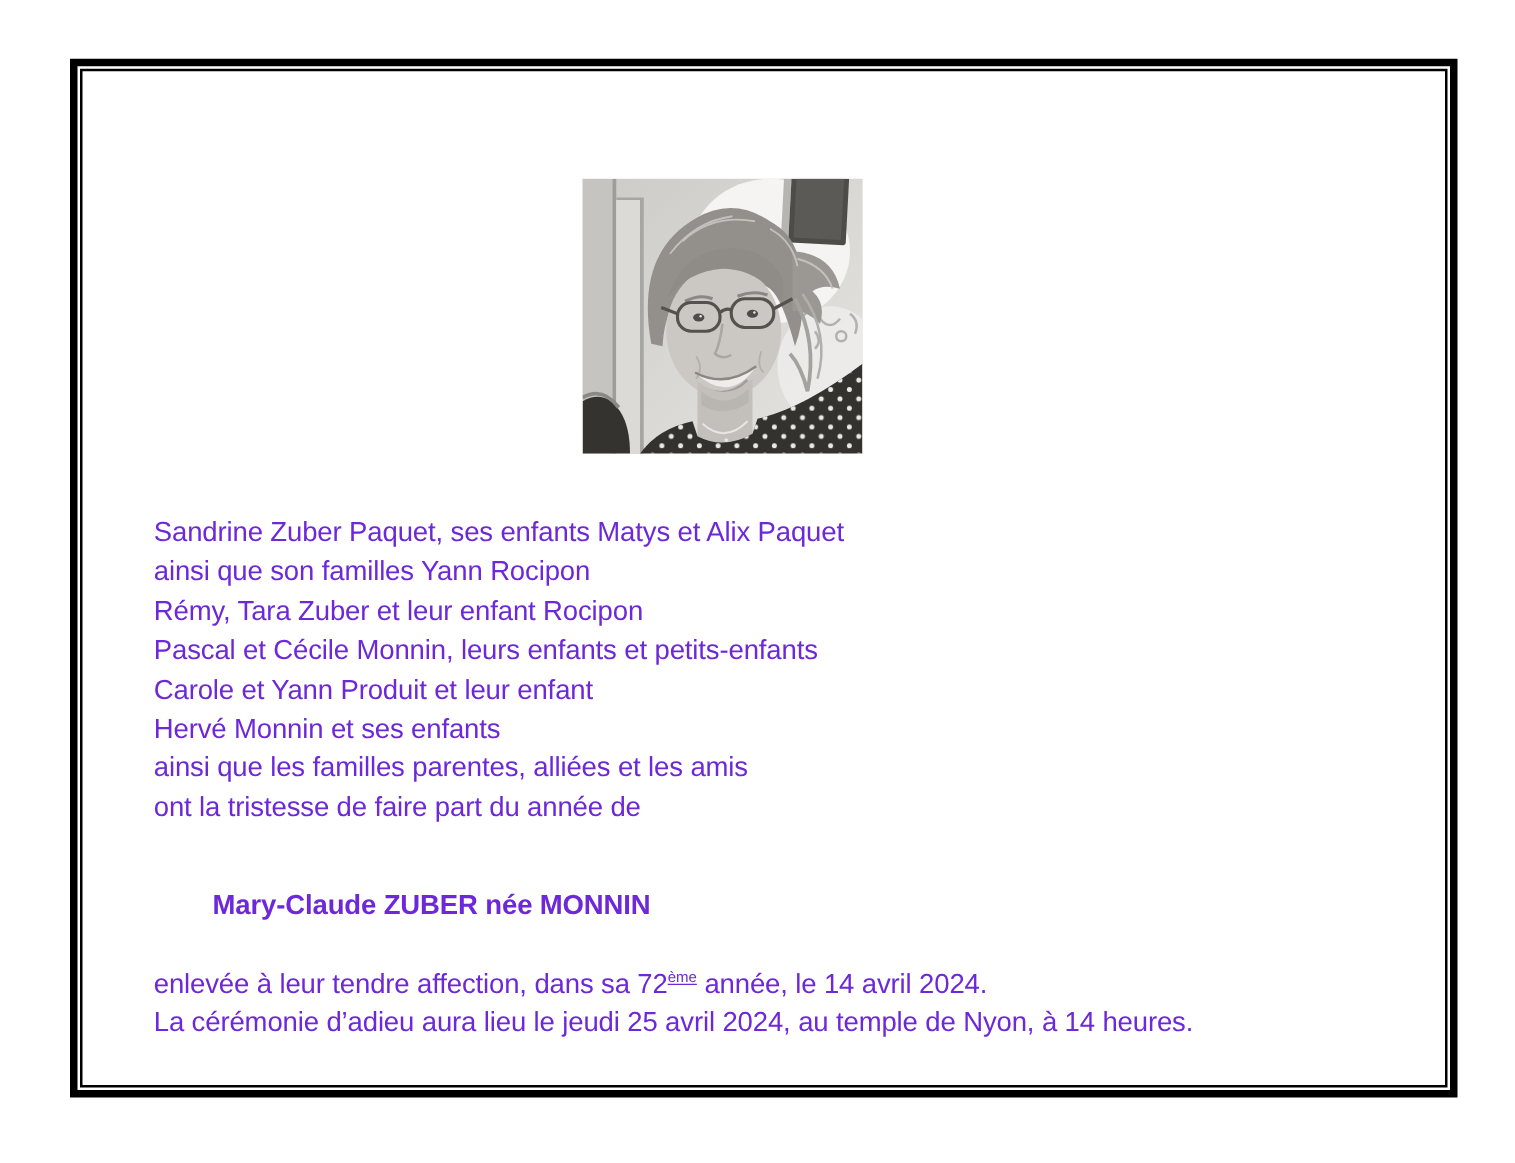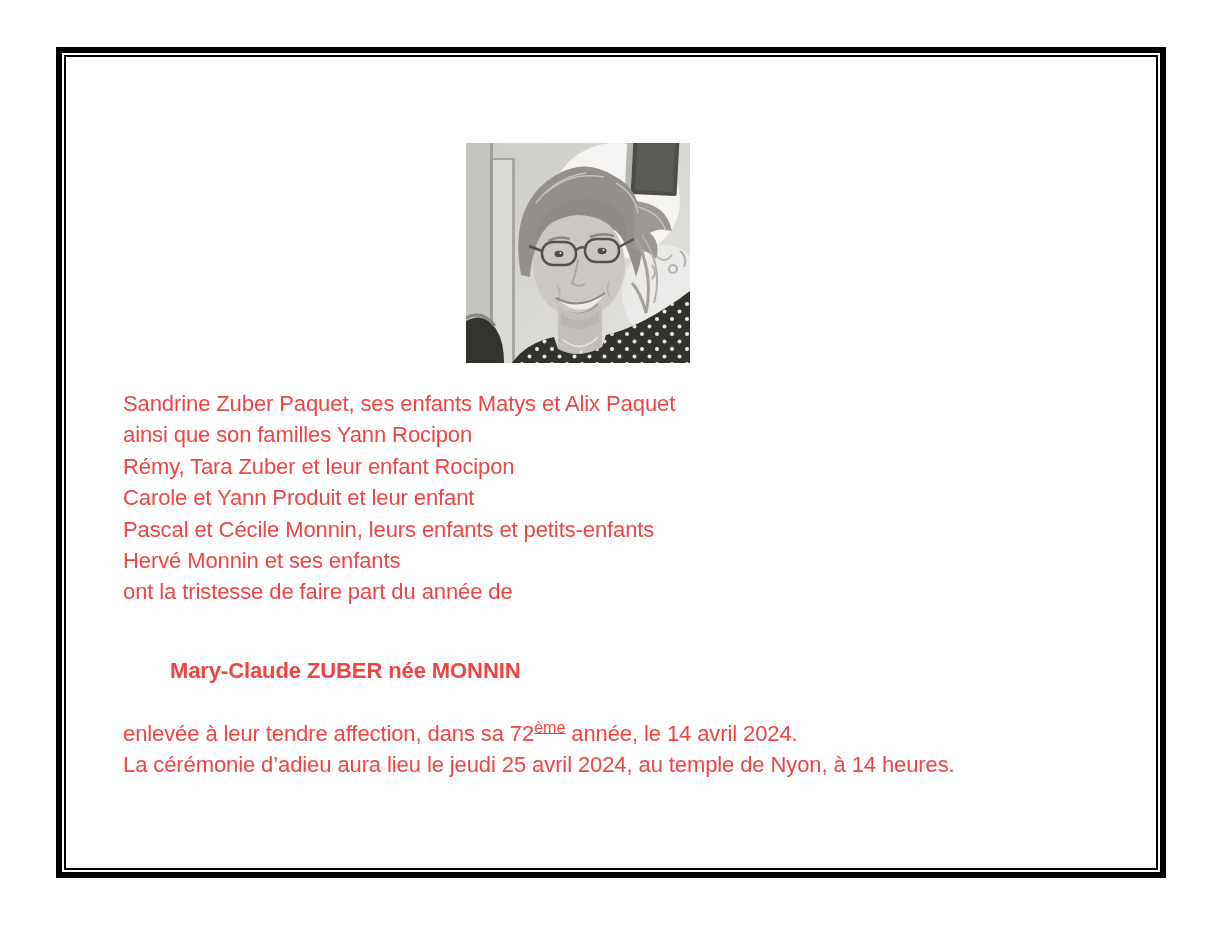--- a/index.html
+++ b/index.html
@@ -33,37 +33,37 @@
     position: absolute;
     left: 466px; top: 143px;
     width: 224px; height: 220px;
     overflow: hidden;
     background: #d8d6d3;
   }
   .photo svg { display: block; width: 100%; height: 100%; }
   
   .text-block {
     position: absolute;
-    left: 123px; top: 388px;
+    left: 123px; top: 410px;
     width: 1000px;
-    color: #ef4444;
+    color: #6d28d9;
     font-size: 22px;
     line-height: 31.4px;
     letter-spacing: -0.1px;
   }
   .line { white-space: nowrap; }
   .name-line {
     margin-top: 47px;
     padding-left: 47px;
     font-weight: 700;
     white-space: nowrap;
   }
   .closing-first { margin-top: 31.4px; }
   sup.ordinal {
-    font-size: 16px;
+    font-size: 12px;
     vertical-align: super;
     line-height: 0;
     letter-spacing: 0;
     text-decoration: underline;
   }
 </style>
 </head>
 <body>
 
 <div class="page">
@@ -164,23 +164,24 @@
 
       <path d="M96 196 Q114 212 132 194" stroke="#e8e6e3" stroke-width="1.5" fill="none"></path>
       <circle cx="115" cy="209" r="1.5" fill="#e8e6e3"></circle>
     </svg>
   </div>
 
   <div class="text-block">
     <div class="line">Sandrine Zuber Paquet, ses enfants Matys et Alix Paquet</div>
     <div class="line">ainsi que son familles Yann Rocipon</div>
     <div class="line">Rémy, Tara Zuber et leur enfant Rocipon</div>
+    <div class="line">Pascal et Cécile Monnin, leurs enfants et petits-enfants</div>
     <div class="line">Carole et Yann Produit et leur enfant</div>
-    <div class="line">Pascal et Cécile Monnin, leurs enfants et petits-enfants</div>
     <div class="line">Hervé Monnin et ses enfants</div>
+    <div class="line">ainsi que les familles parentes, alliées et les amis</div>
     <div class="line">ont la tristesse de faire part du année de</div>
 
     <div class="name-line">Mary-Claude ZUBER née MONNIN</div>
 
     <div class="line closing-first"><span>enlevée à leur tendre affection, dans sa 72</span><sup class="ordinal">ème</sup><span> année, le 14 avril 2024.</span></div>
     <div class="line">La cérémonie d’adieu aura lieu le jeudi 25 avril 2024, au temple de Nyon, à 14 heures.</div>
   </div>
 
 </div>
 

